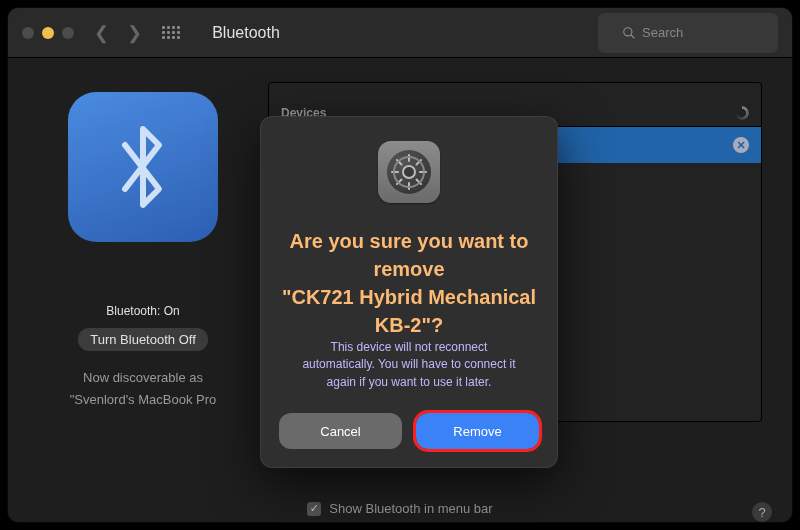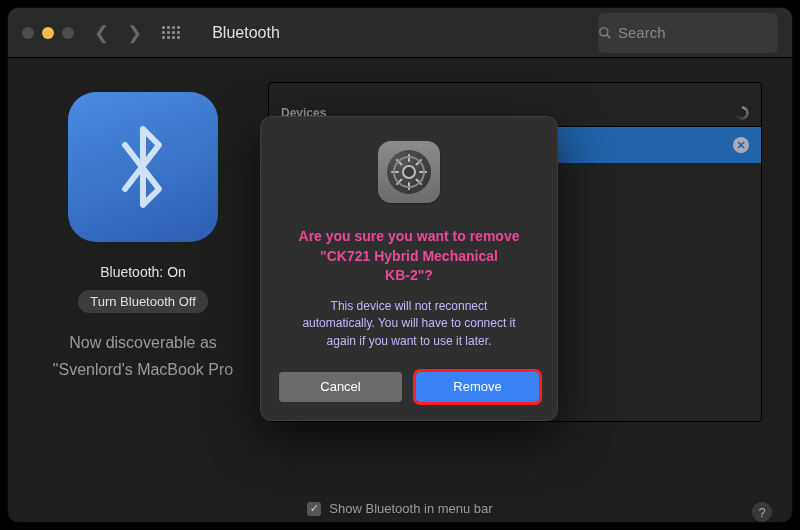--- a/index.html
+++ b/index.html
@@ -76,24 +76,24 @@
     margin-left: 16px;
     flex: 1;
   }
   .search-box {
     width: 180px;
     height: 40px;
     background: #383838;
     border-radius: 6px;
     display: flex;
     align-items: center;
-    padding: 0 0;
+    padding: 0 24px;
     gap: 6px;
     color: #888;
-    font-size: 15px;
+    font-size: 13px;
   }
   .search-box svg { width:14px; height:14px; }
 
   .content {
     flex: 1;
     display: flex;
     padding: 24px 30px 10px 30px;
     gap: 20px;
     position: relative;
   }
@@ -110,36 +110,37 @@
     border-radius: 28px;
     background: linear-gradient(160deg, #4a8be0 0%, #2d5fb3 100%);
     display: flex;
     align-items: center;
     justify-content: center;
     margin-bottom: 22px;
   }
   .bt-icon svg { width: 70px; height: 100px; }
   .bt-status {
     color: var(--text-primary);
-    font-size: 14px;
+    font-size: 12px;
     margin-bottom: 10px;
+    margin-top: 40px;
   }
   .bt-toggle {
     background: #3c3c3c;
     color: var(--text-primary);
     font-size: 13px;
     padding: 4px 12px;
     border-radius: 11px;
     border: none;
     cursor:pointer;
     margin-bottom: 16px;
   }
   .discoverable {
     color: var(--text-secondary);
-    font-size: 16px;
+    font-size: 13px;
     text-align: center;
     line-height: 1.7;
   }
 
   .right-col {
     flex: 1;
     display: flex;
     flex-direction: column;
     position: relative;
   }
@@ -253,44 +254,44 @@
   }
   .gear {
     width: 44px; height:44px;
     border-radius:50%;
     background: radial-gradient(circle at 35% 30%, #565656, #2d2d2d);
     display:flex; align-items:center; justify-content:center;
     position:relative;
   }
   .gear svg { width:40px; height:40px; }
   .modal-title {
-    color: #ec4899;
-    font-size: 14px;
+    color: #fdba74;
+    font-size: 20px;
     font-weight: 700;
     line-height: 1.4;
-    margin-bottom: 12px;
+    margin-bottom: 0;
     white-space: pre-line;
   }
   .modal-body {
     color: #c4b5fd;
     font-size: 12px;
     line-height: 1.45;
     margin-bottom: 22px;
     white-space: pre-line;
   }
   .modal-buttons {
     display:flex;
     gap: 14px;
     width:100%;
   }
   .modal-buttons button {
     flex:1;
-    height: 30px;
+    height: 36px;
     border:none;
-    border-radius:4px;
+    border-radius:12px;
     font-size:13px;
     color:#fff;
     cursor:pointer;
   }
   .btn-cancel { background:#6a6a6a; }
   .btn-remove {
     background:#3b82f6;
     outline: 3px solid #ff1f1f;
     outline-offset: 0;
   }

